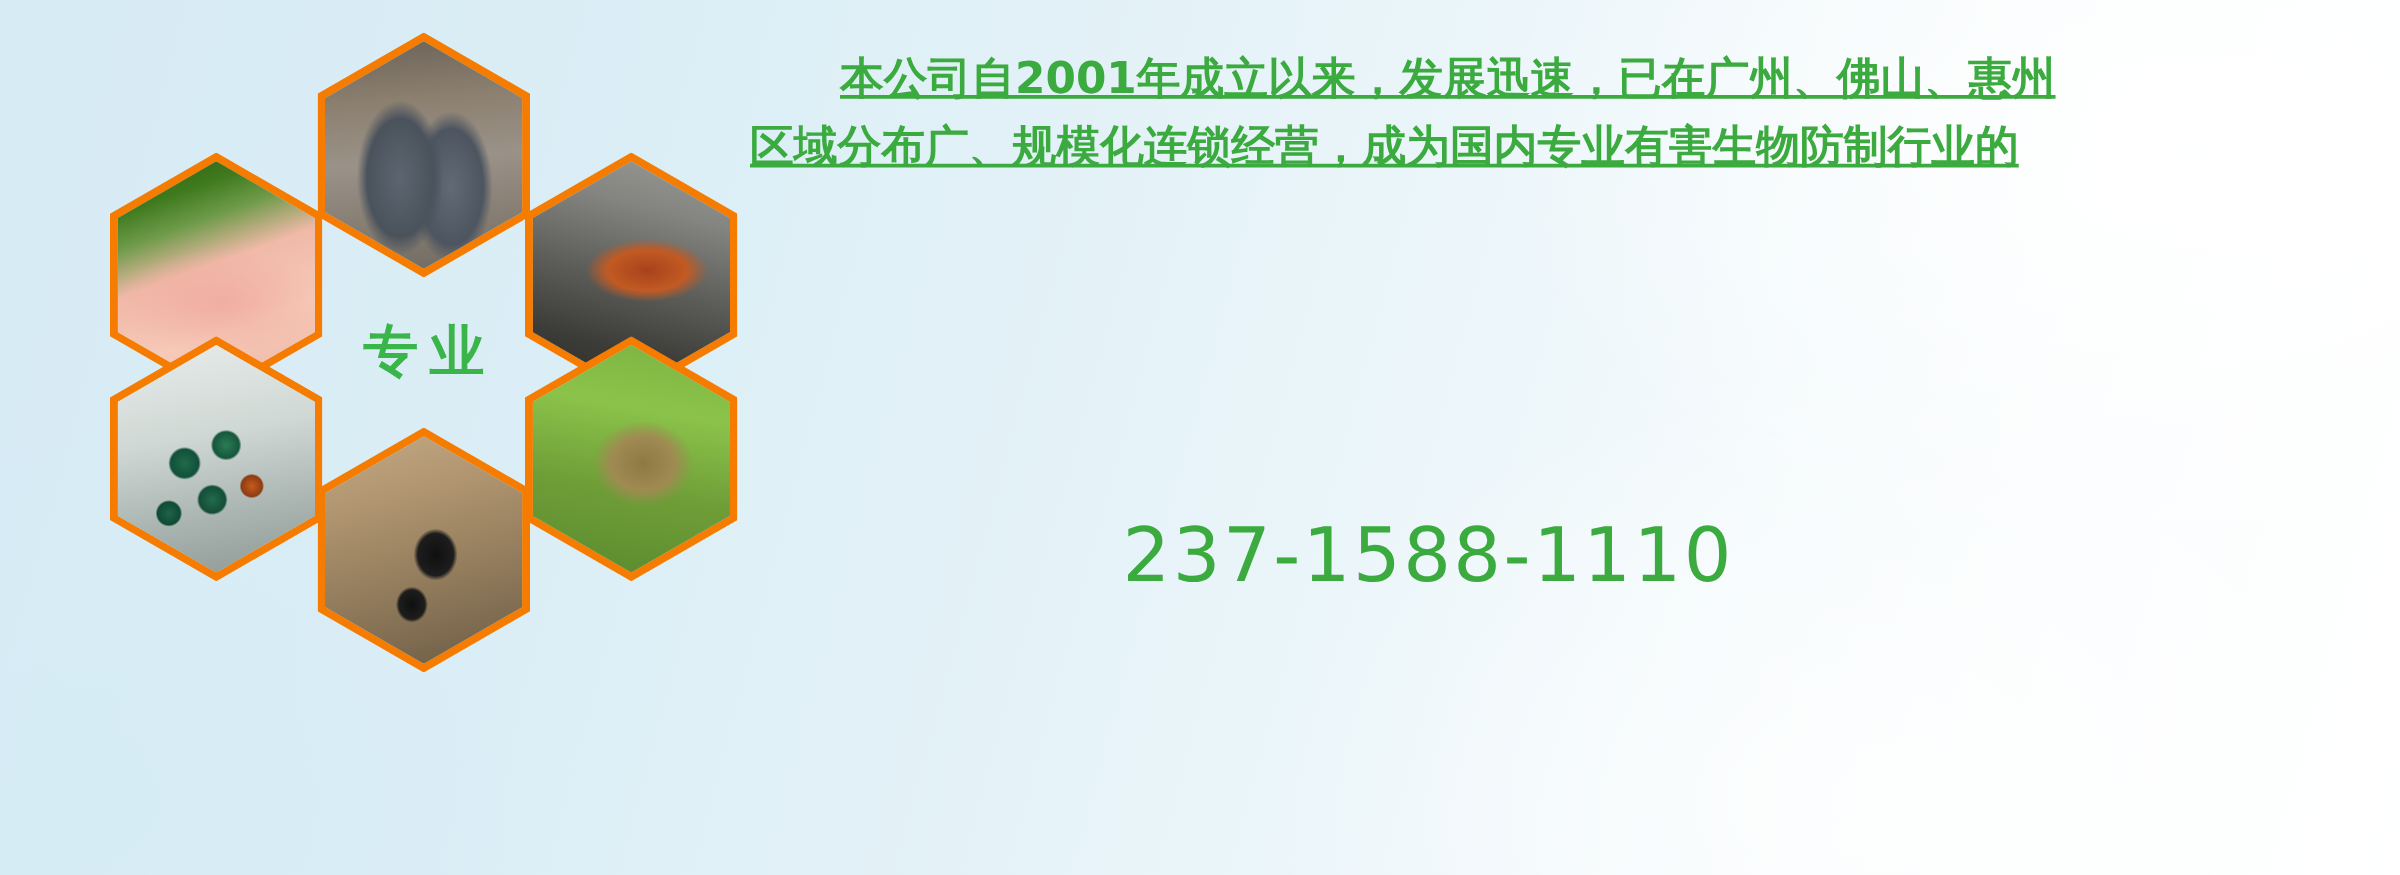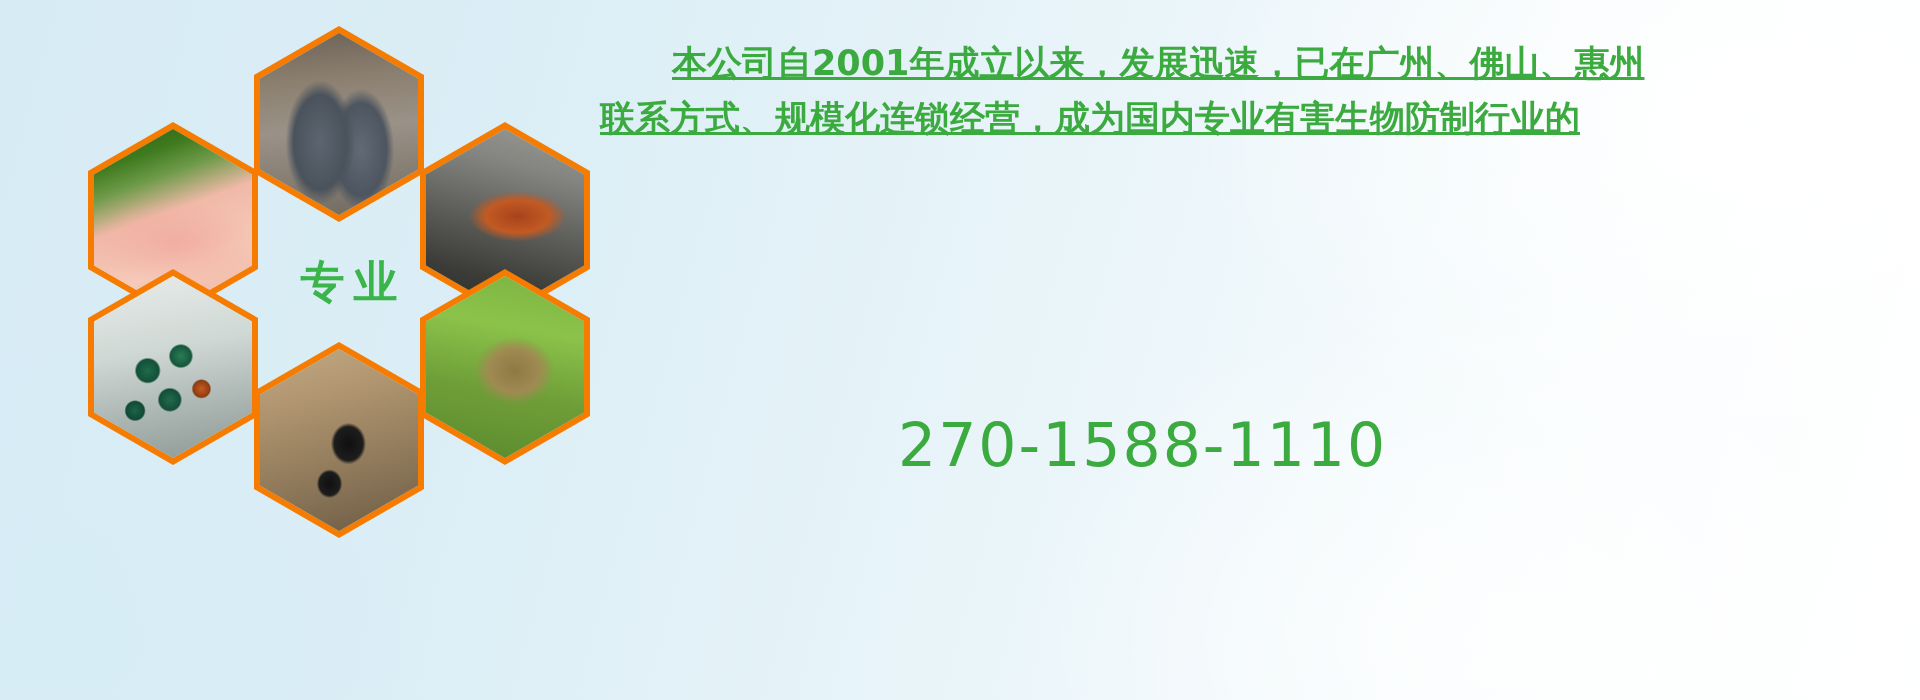--- a/index.html
+++ b/index.html
@@ -27,21 +27,21 @@
   }
   .hex .inner{
     width:158px;height:182px;
     clip-path:polygon(50% 0%,100% 25%,100% 75%,50% 100%,0% 75%,0% 25%);
     position:relative;overflow:hidden;
     background:#cfd8d2;
   }
   .hex .inner .art{position:absolute;inset:0;}
   
   #hex-center{
-    position:absolute;left:176px;top:180px;width:170px;height:196px;
+    position:absolute;left:166px;top:180px;width:170px;height:196px;
     display:flex;flex-direction:column;align-items:center;justify-content:center;
     gap:10px;
   }
   .center-line{
     color:#39b54a;font-weight:700;font-size:44px;letter-spacing:9px;
     text-indent:9px;line-height:1.08;white-space:nowrap;
     font-family:"DejaVu Sans","Liberation Sans",sans-serif;
   }
   
   #hex-mosquito {left:  0px; top: 118px;}
@@ -150,20 +150,20 @@
     </div>
 
     <div id="hex-center">
       <div class="center-line">专业</div>
     </div>
 
   </div>
 
   <div id="copy">
     <div class="para-line first">本公司自2001年成立以来，发展迅速，已在广州、佛山、惠州</div>
-    <div class="para-line">联系方式、规模化连锁经营，成为国内专业有害生物防制行业的</div>
+    <div class="para-line">区域分布广、规模化连锁经营，成为国内专业有害生物防制行业的</div>
   </div>
 
   <div id="contact">
-    <div class="contact-line second">270-1588-1110</div>
+    <div class="contact-line second">237-1588-1110</div>
   </div>
 
 </div>
 
 </body></html>

